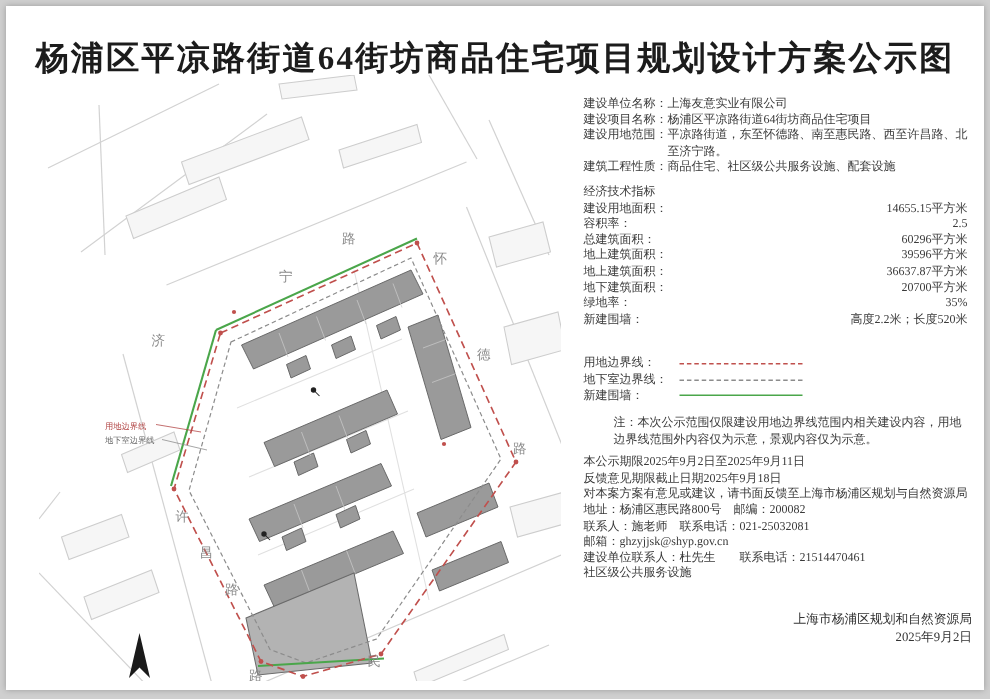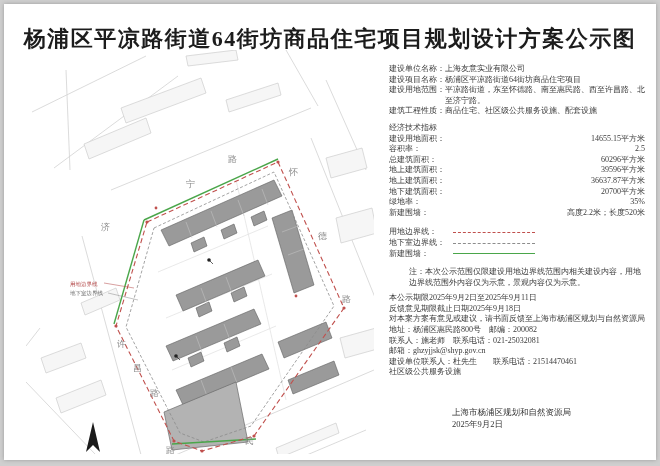--- a/index.html
+++ b/index.html
@@ -7,33 +7,33 @@
          font-family:"Liberation Serif","DejaVu Serif",serif;}
   .sheet{position:absolute;left:4px;top:4px;width:652px;height:456px;background:#ffffff;
          box-shadow:0 0 4px rgba(0,0,0,.25);}
   .title{position:absolute;top:20px;left:0;right:0;text-align:center;
          font-size:22px;font-weight:bold;color:#1c1c1c;letter-spacing:1.5px;}
   .map-wrap{position:absolute;left:22px;top:46px;width:348px;height:404px;}
   .panel{position:absolute;left:385px;top:60px;width:256px;font-size:8px;
          line-height:10.6px;color:#3a3a3a;}
   .info-line{padding-left:56px;text-indent:-56px;}
   .sec{margin:0;}
-  .sec.gap6{margin-top:6px;} .sec.gap7{margin-top:9px;} .sec.gap8{margin-top:8px;margin-left:20px;} .sec.gap5{margin-top:5px;}
+  .sec.gap6{margin-top:6px;} .sec.gap7{margin-top:19px;} .sec.gap8{margin-top:8px;margin-left:20px;} .sec.gap5{margin-top:5px;}
   .ind-row{display:flex;}
   .ind-label{flex:none;width:64px;}
   .ind-value{flex:1;text-align:right;}
   .legend-row{display:flex;align-items:center;height:10.6px;}
   .legend-label{flex:none;width:64px;}
   .swatch{width:82px;height:0;}
   .swatch.boundary{border-top:1px dashed #c0504d;}
   .swatch.basement{border-top:1px dashed #8c8c8c;}
   .swatch.fence{border-top:1.5px solid #4aa64a;}
   .note-p{margin:0;}
   .notice-line{white-space:nowrap;}
-  .footer{position:absolute;left:448px;top:402px;width:196px;text-align:left;
+  .footer{position:absolute;left:448px;top:402px;width:196px;text-align:right;
           font-size:8.5px;line-height:12px;color:#333;}
   svg text{font-family:"Liberation Serif","DejaVu Serif",serif;}
   .rl{font-size:9px;fill:#8a8a8a;}
   .ann-red{font-size:5.5px;fill:#b04040;}
   .ann-gray{font-size:5.5px;fill:#666;}
 </style>
 </head>
 <body>
 
 <div class="frame">

